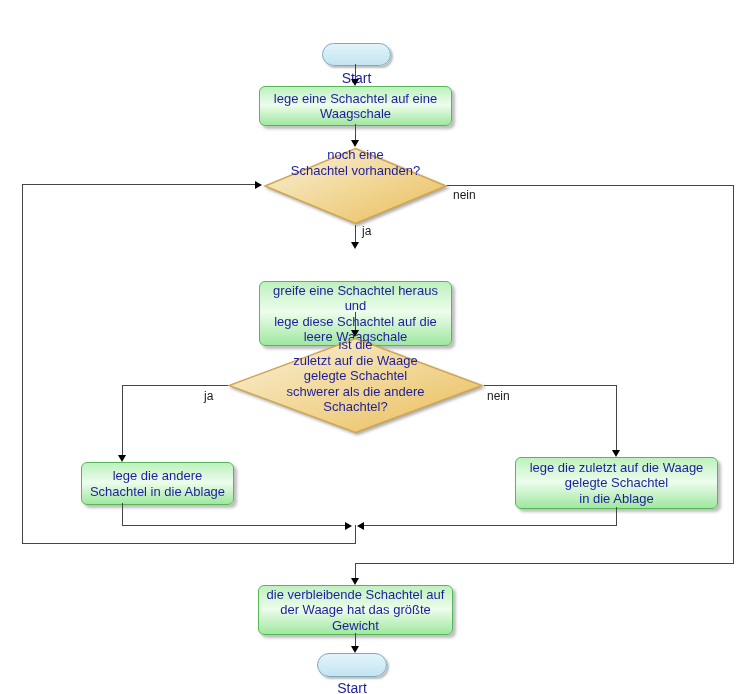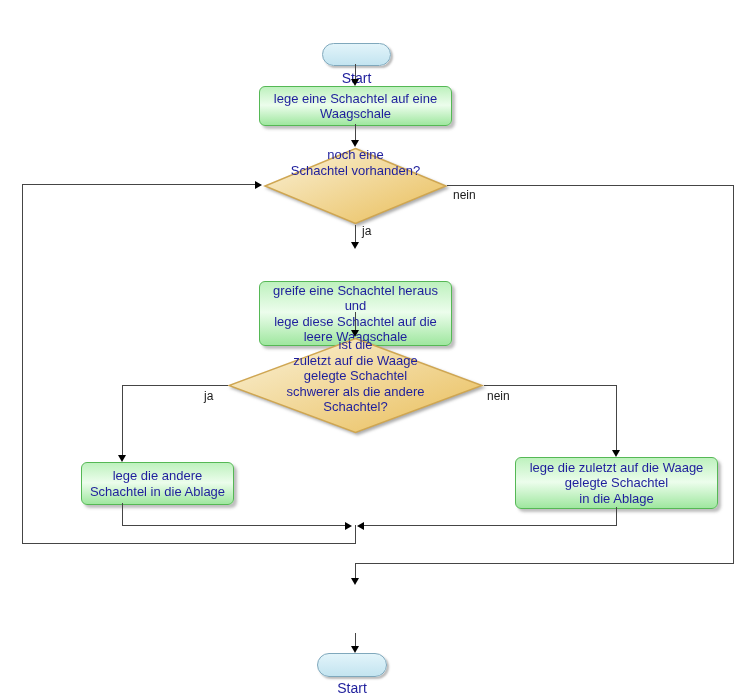--- a/index.html
+++ b/index.html
@@ -135,20 +135,25 @@
   <div class="ln" style="left:616px;top:507px;width:1px;height:19px;"></div>
   <div class="ln" style="left:364px;top:525px;width:253px;height:1px;"></div>
   <div class="arr arr-left" style="left:357px;top:522px;"></div>
 
   <div class="ln" style="left:355px;top:525px;width:1px;height:19px;"></div>
   <div class="ln" style="left:22px;top:543px;width:334px;height:1px;"></div>
   <div class="ln" style="left:22px;top:184px;width:1px;height:360px;"></div>
   <div class="ln" style="left:22px;top:184px;width:234px;height:1px;"></div>
   <div class="arr arr-right" style="left:255px;top:181px;"></div>
 
+  <div class="process" style="left:258px;top:585px;width:193px;height:48px;">
+    <span class="node-text">die verbleibende Schachtel auf
+der Waage hat das größte
+Gewicht</span>
+  </div>
 
   <div class="ln" style="left:355px;top:633px;width:1px;height:13px;"></div>
   <div class="arr arr-down" style="left:351px;top:646px;"></div>
 
   <div class="terminal" style="left:317px;top:653px;width:68px;height:22px;">
     <span class="node-text">Start</span>
   </div>
 
 </div>
 

